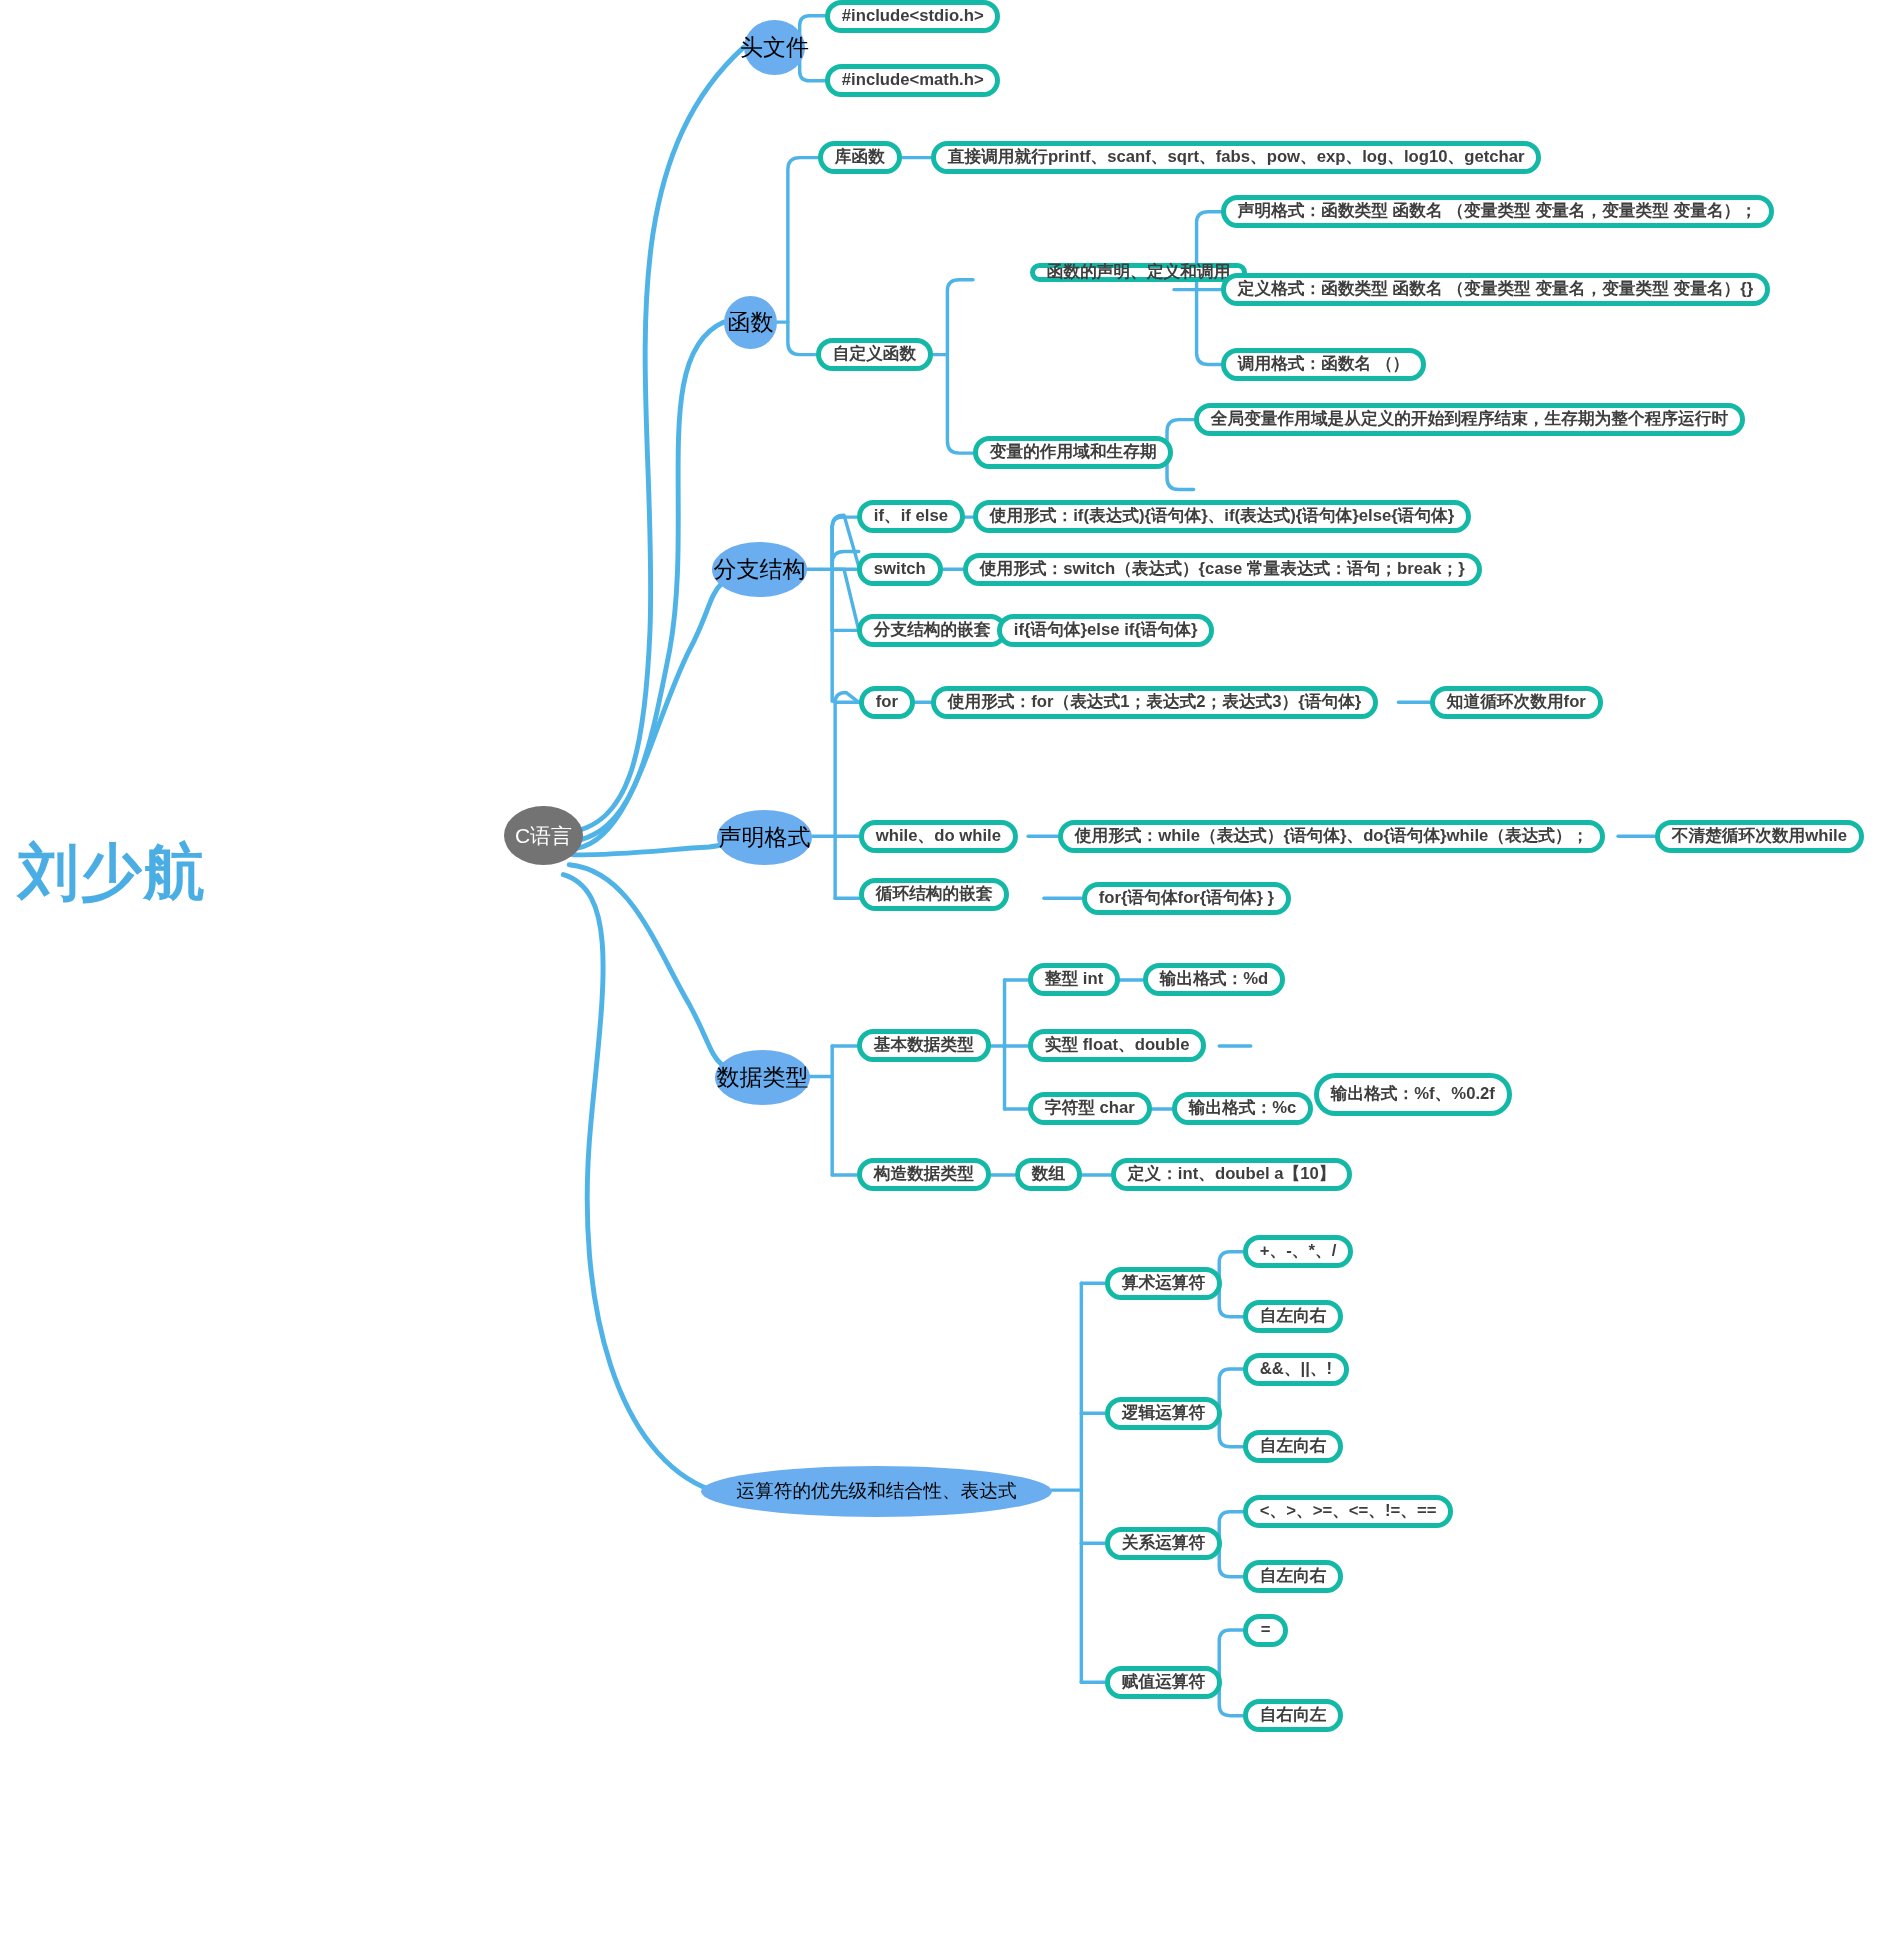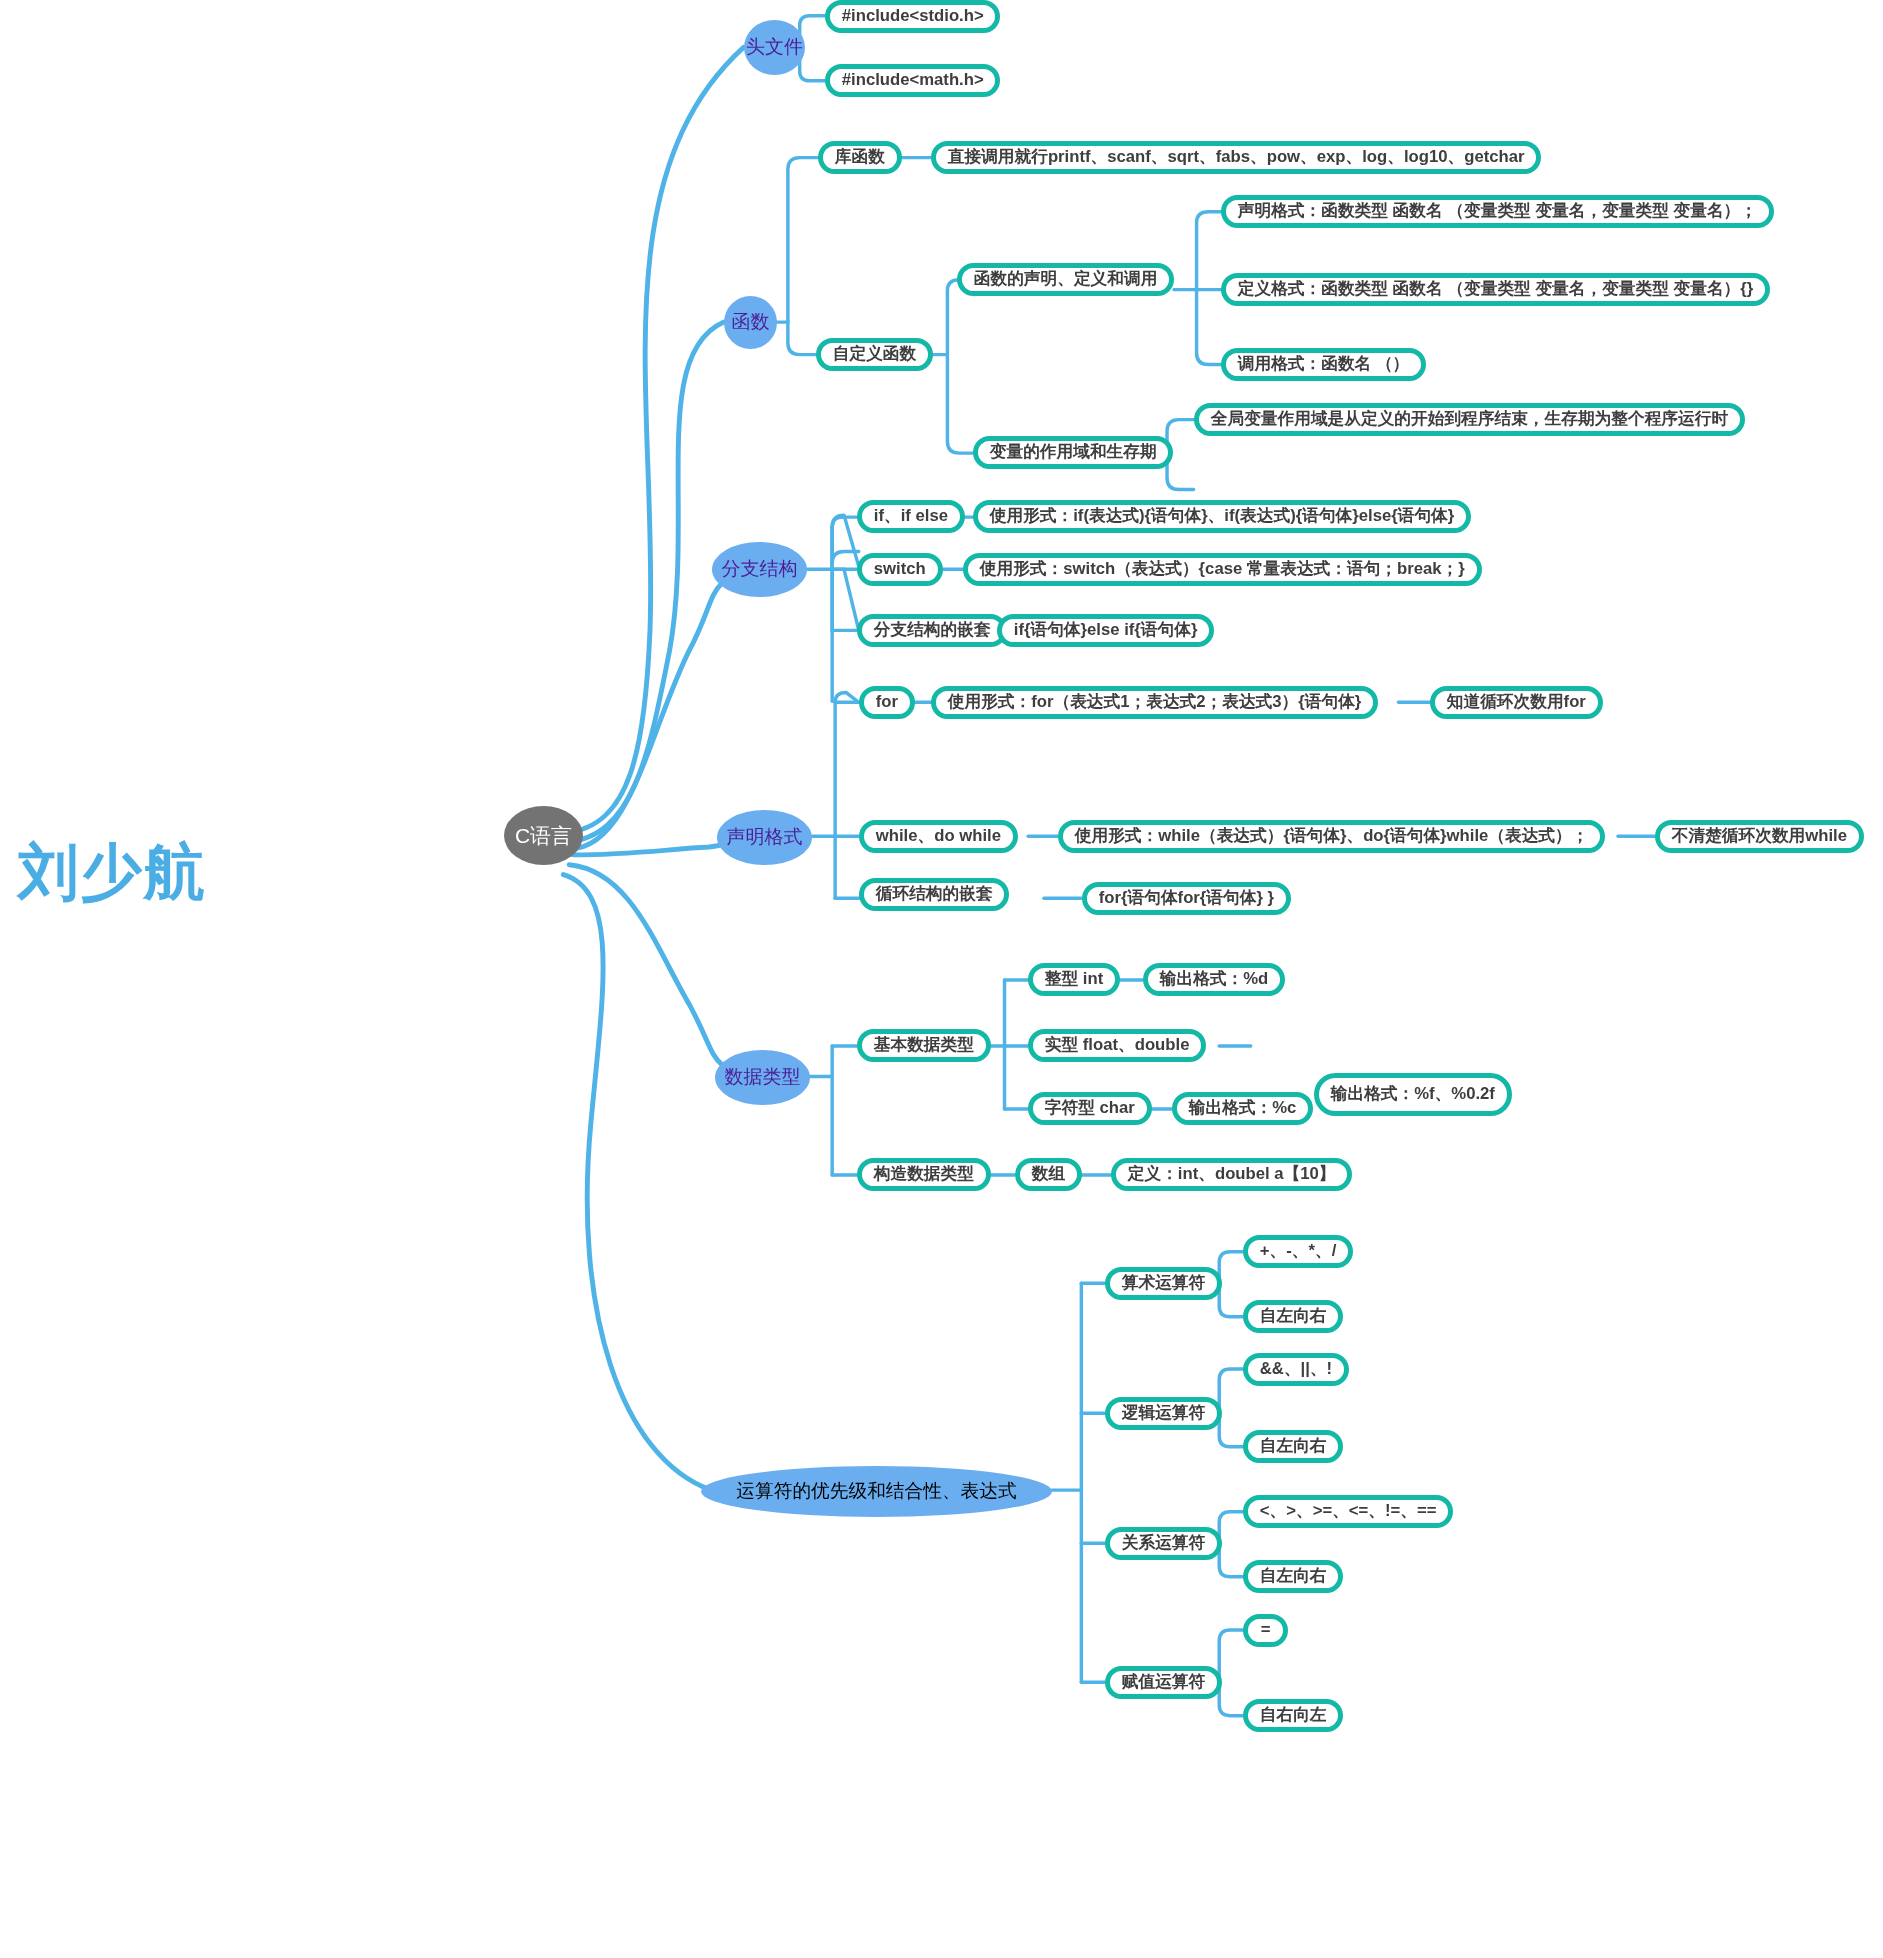--- a/index.html
+++ b/index.html
@@ -45,23 +45,23 @@
     border: 5px solid #14b8a6;
     border-radius: 21.7px;
     padding: 0 11.8px;
     font-size: 16.7px;
     line-height: 1.1;
     z-index: 3;
   }
   .node.lvl1 {
     background: #6aaef0;
     border: none;
-    color: #4c1d95;
+    color: #000000;
     border-radius: 50%;
-    font-size: 19px;
+    font-size: 23px;
     font-weight: normal;
   }
   .node.root {
     background: #737373;
     border: none;
     color: #ffffff;
     border-radius: 50%;
     font-size: 21px;
     font-weight: normal;
   }
@@ -194,21 +194,21 @@
   <div class="node" style="left:825px; top:0px; height:33px;">#include&lt;stdio.h&gt;</div>
   <div class="node" style="left:825px; top:64px; height:33px;">#include&lt;math.h&gt;</div>
 
   <div class="node lvl1" style="left:724px; top:296px; width:53px; height:53px;">函数</div>
 
   <div class="node" style="left:818px; top:141px; height:33px;">库函数</div>
   <div class="node" style="left:931px; top:141px; height:33px;">直接调用就行printf、scanf、sqrt、fabs、pow、exp、log、log10、getchar</div>
 
   <div class="node" style="left:816px; top:338px; height:33px;">自定义函数</div>
 
-  <div class="node" style="left:957px; top:263px; height:33px;">函数的声明、定义和调用</div>
+  <div class="node" style="left:1030px; top:263px; height:19px;">函数的声明、定义和调用</div>
   <div class="node" style="left:1221px; top:195px; height:33px;text-align:center;">声明格式：函数类型 函数名 （变量类型 变量名，变量类型 变量名）；</div>
   <div class="node" style="left:1221px; top:273px; height:33px;">定义格式：函数类型 函数名 （变量类型 变量名，变量类型 变量名）{}</div>
   <div class="node" style="left:1221px; top:348px; height:33px;">调用格式：函数名 （）</div>
 
   <div class="node" style="left:973px; top:436px; height:33px;">变量的作用域和生存期</div>
   <div class="node" style="left:1194px; top:403px; height:33px;">全局变量作用域是从定义的开始到程序结束，生存期为整个程序运行时</div>
 
   <div class="node lvl1" style="left:712px; top:542px; width:95px; height:55px;">分支结构</div>
 
   <div class="node" style="left:857px; top:500px; height:33px;">if、if else</div>

